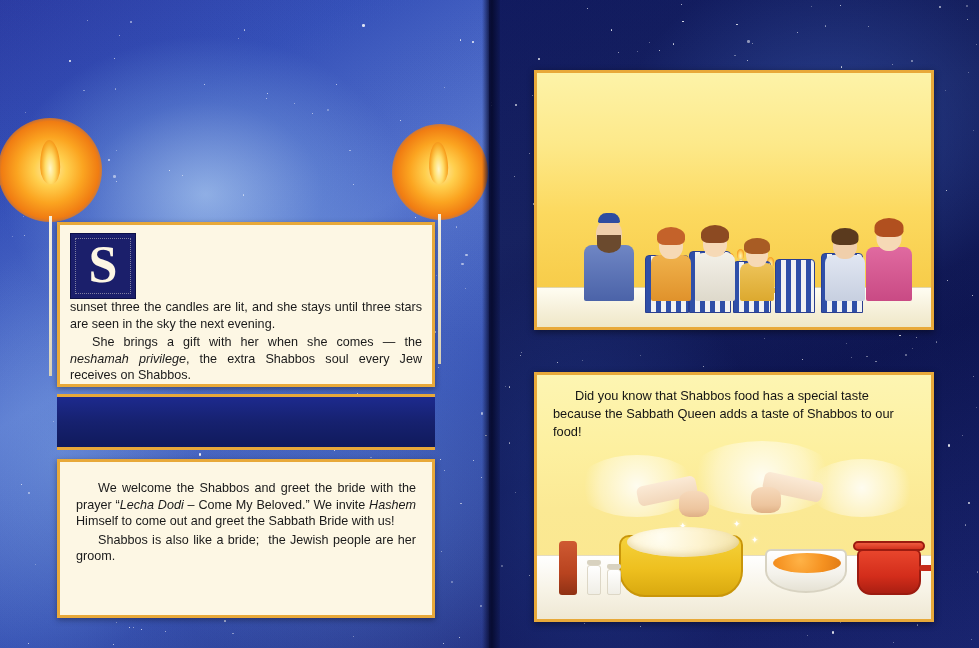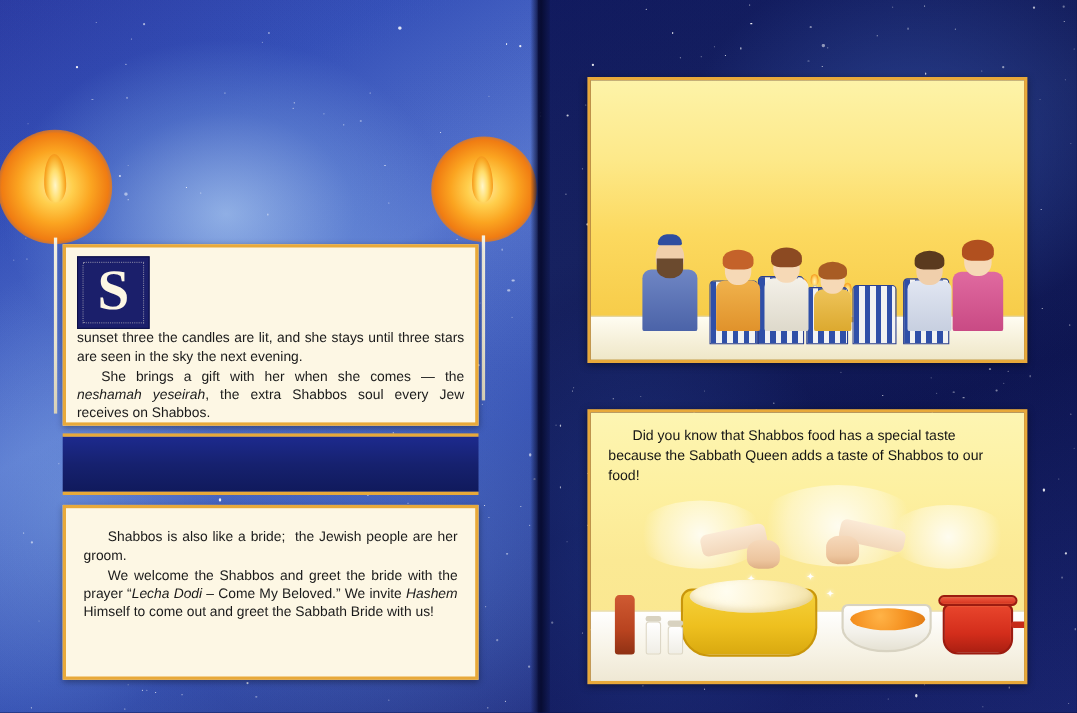--- a/index.html
+++ b/index.html
@@ -428,28 +428,28 @@
       <div class="halo" style="left:0px; top:0px; width:96px; height:96px;"></div>
       <div class="flame" style="left:37px; top:18px; width:19px; height:42px;"></div>
       <div class="wick" style="left:46px; top:90px; height:150px;"></div>
     </div>
 
     <div class="panel" style="left:57px; top:222px; width:378px; height:165px; padding:8px 10px;">
       <div class="dropcap-wrap">
         <div class="dropcap">S</div>
       </div>
       <p>sunset three the candles are lit, and she stays until three stars are seen in the sky the next evening.</p>
-      <p class="indent">She brings a gift with her when she comes — the <i>neshamah yeseirah</i>, the extra Shabbos soul every Jew receives on Shabbos.</p>
+      <p class="indent">She brings a gift with her when she comes — the <i>neshamah privilege</i>, the extra Shabbos soul every Jew receives on Shabbos.</p>
     </div>
 
     <div class="blue-bar" style="left:57px; top:394px; width:378px; height:56px;"></div>
 
     <div class="panel" style="left:57px; top:459px; width:378px; height:159px; padding:18px 16px;">
+      <p class="indent">We welcome the Shabbos and greet the bride with the prayer “<i>Lecha Dodi</i> – Come My Beloved.” We invite <i>Hashem</i> Himself to come out and greet the Sabbath Bride with us!</p>
       <p class="indent">Shabbos is also like a bride;&nbsp; the Jewish people are her groom.</p>
-      <p class="indent">We welcome the Shabbos and greet the bride with the prayer “<i>Lecha Dodi</i> – Come My Beloved.” We invite <i>Hashem</i> Himself to come out and greet the Sabbath Bride with us!</p>
     </div>
   </div>
 
   <div class="page page-right">
     <div class="stars" id="stars-right">
         <span class="star" style="left:148.2px; top:50.6px; width:1.2px; height:1.2px; opacity:0.42;"></span>
         <span class="star" style="left:364.0px; top:451.3px; width:1.2px; height:1.2px; opacity:0.43;"></span>
         <span class="star" style="left:57.6px; top:585.4px; width:1.2px; height:1.2px; opacity:0.84;"></span>
         <span class="star" style="left:348.0px; top:468.8px; width:1.2px; height:1.2px; opacity:0.36;"></span>
         <span class="star" style="left:376.3px; top:453.6px; width:1.2px; height:1.2px; opacity:0.47;"></span>

